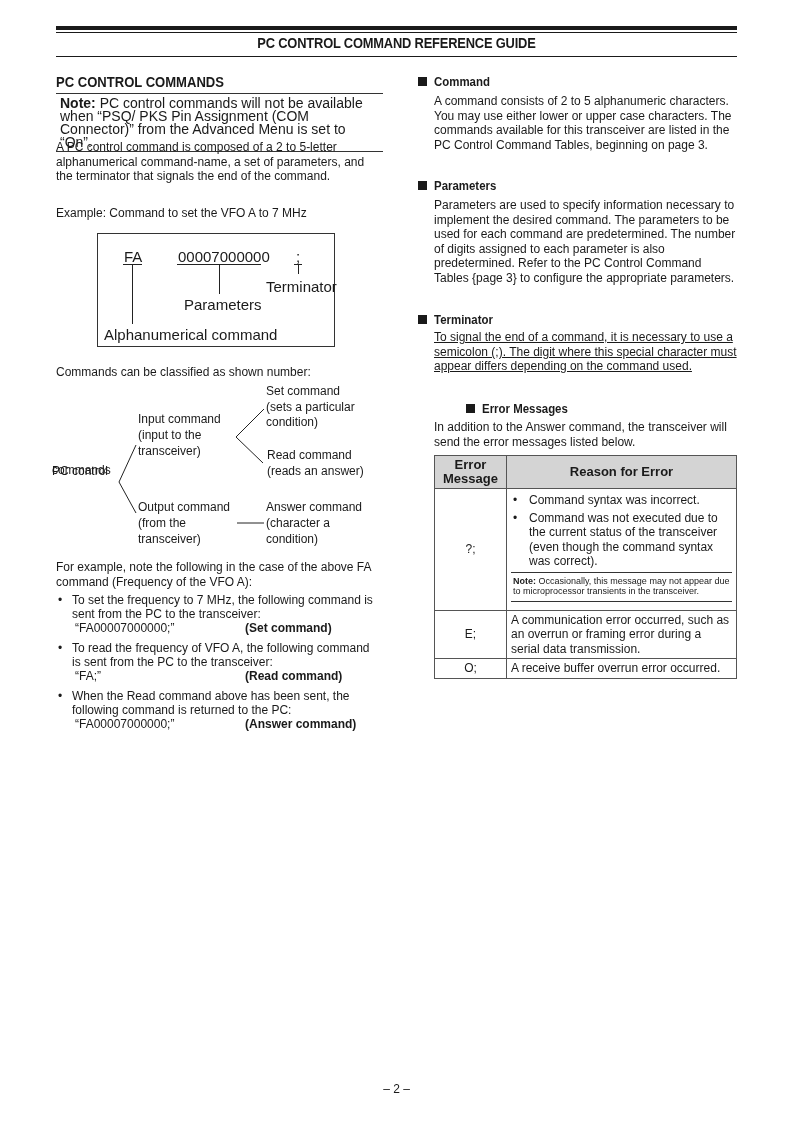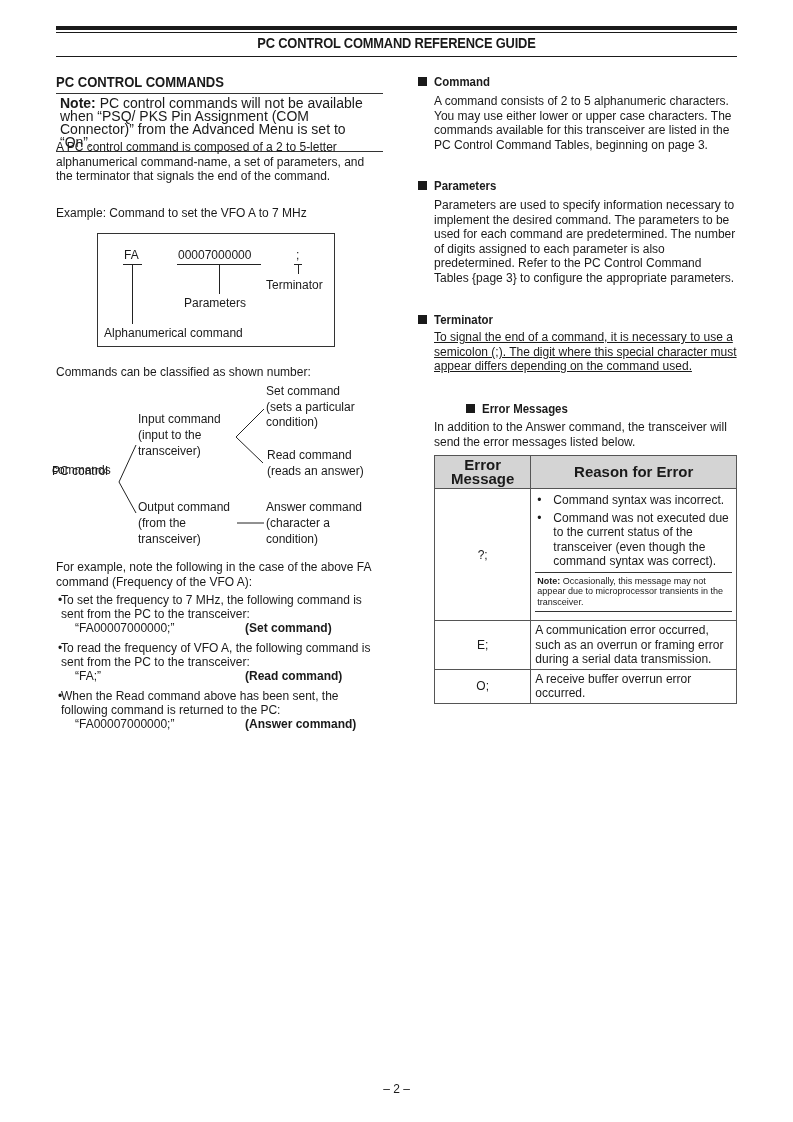--- a/index.html
+++ b/index.html
@@ -10,44 +10,44 @@
   .page-title { left:56px; top:35px; width:681px; text-align:center; font-weight:bold; font-size:14px; letter-spacing:-0.2px; transform:scaleX(0.92); transform-origin:center; }
   .rule-title { left:56px; top:56px; width:681px; height:1px; background:#1a1a1a; }
 
   .h1 { left:56px; top:74px; font-weight:bold; font-size:14.5px; transform:scaleX(0.9); transform-origin:left; white-space:nowrap; }
   .note-box { left:56px; top:93px; width:320px; border-top:1.5px solid #333; border-bottom:1.5px solid #333; padding:3px 3px 2px 4px; font-size:14px; line-height:13px; }
   .note-box b { font-weight:bold; }
   .para { font-size:12px; line-height:14.5px; }
   .p1 { left:56px; top:140px; width:322px; }
   .p-ex { left:56px; top:206px; width:322px; }
 
-  .diag-box { left:97px; top:233px; width:236px; height:112px; border:1.5px solid #333; font-size:12px; }
+  .diag-box { left:97px; top:233px; width:236px; height:112px; border:1.5px solid #333; font-size:15px; }
   .diag-box .t { position:absolute; white-space:nowrap; }
   .line { position:absolute; background:#222; }
 
   .p-class { left:56px; top:365px; }
   .tree .t { position:absolute; font-size:12px; line-height:15.5px; white-space:nowrap; }
   svg.tree-lines { position:absolute; left:0; top:0; }
 
   .p-forex { left:56px; top:560px; width:322px; }
   .bul { position:absolute; left:56px; width:322px; font-size:12px; line-height:14px; }
   .bul .dot { position:absolute; left:2px; top:0; }
-  .bul .txt { margin-left:5px; display:block; }
+  .bul .txt { margin-left:16px; display:block; }
   .bul .row { display:flex; }
   .bul .row .code { width:170px; margin-left:19px; }
   .bul .row .label { font-weight:bold; }
 
   .sec-h { position:absolute; left:418px; font-weight:bold; font-size:13px; white-space:nowrap; }
   .sec-h .sq { display:inline-block; width:9px; height:9px; background:#1a1a1a; margin-right:7px; vertical-align:0px; }
   .sec-h .lbl { display:inline-block; transform:scaleX(0.88); transform-origin:left; }
   .sec-p { position:absolute; left:434px; width:305px; font-size:12px; line-height:14.5px; }
 
   table.err { position:absolute; left:434px; top:455px; width:303px; border-collapse:collapse; font-size:12px; }
   table.err th, table.err td { border:1px solid #555; }
-  table.err th { background:#d4d4d4; font-weight:bold; font-size:15px; line-height:14px; padding:2px 16px; }
+  table.err th { background:#d4d4d4; font-weight:bold; font-size:13px; line-height:14px; padding:2px 4px; }
   table.err td.code { text-align:center; width:63px; vertical-align:middle; }
   table.err td.reason { padding:2px 4px; line-height:14.5px; vertical-align:top; }
   .rb { position:relative; padding-left:18px; }
   .rb .dot { position:absolute; left:2px; }
   .cell-note { border-top:1.5px solid #333; border-bottom:1.5px solid #333; font-size:9px; line-height:10.5px; padding:3px 2px 4px 2px; margin-top:3px; margin-bottom:6px; }
   .page-num { left:0; width:793px; top:1082px; text-align:center; font-size:12px; }
 </style>
 </head>
 <body>
 

